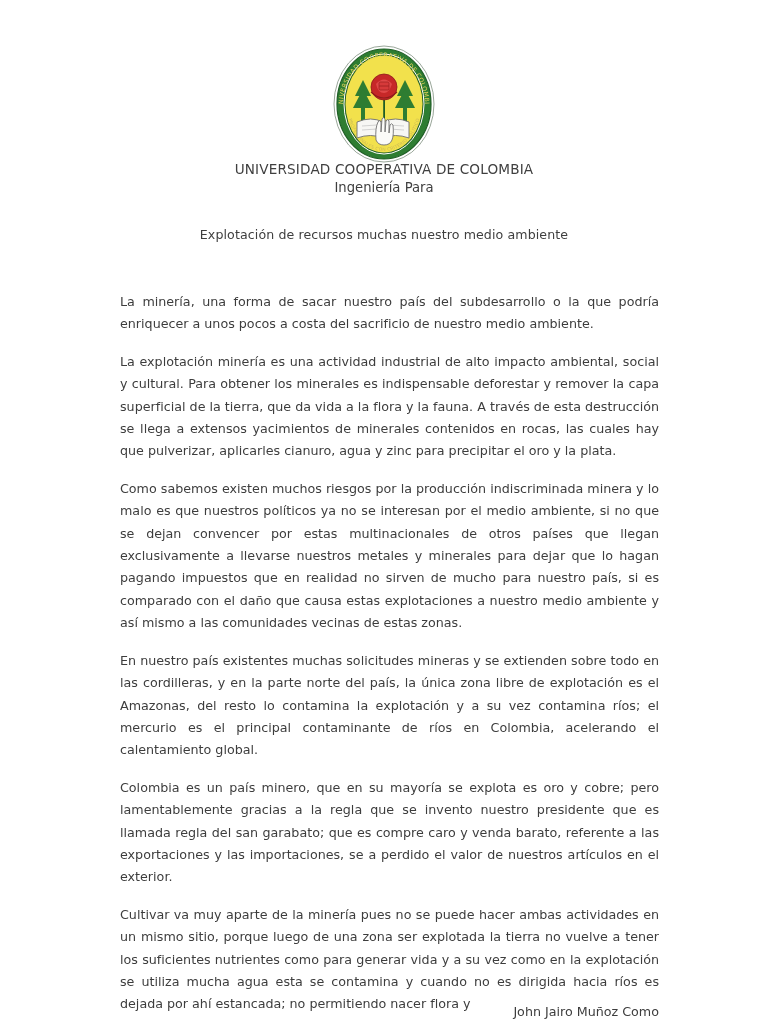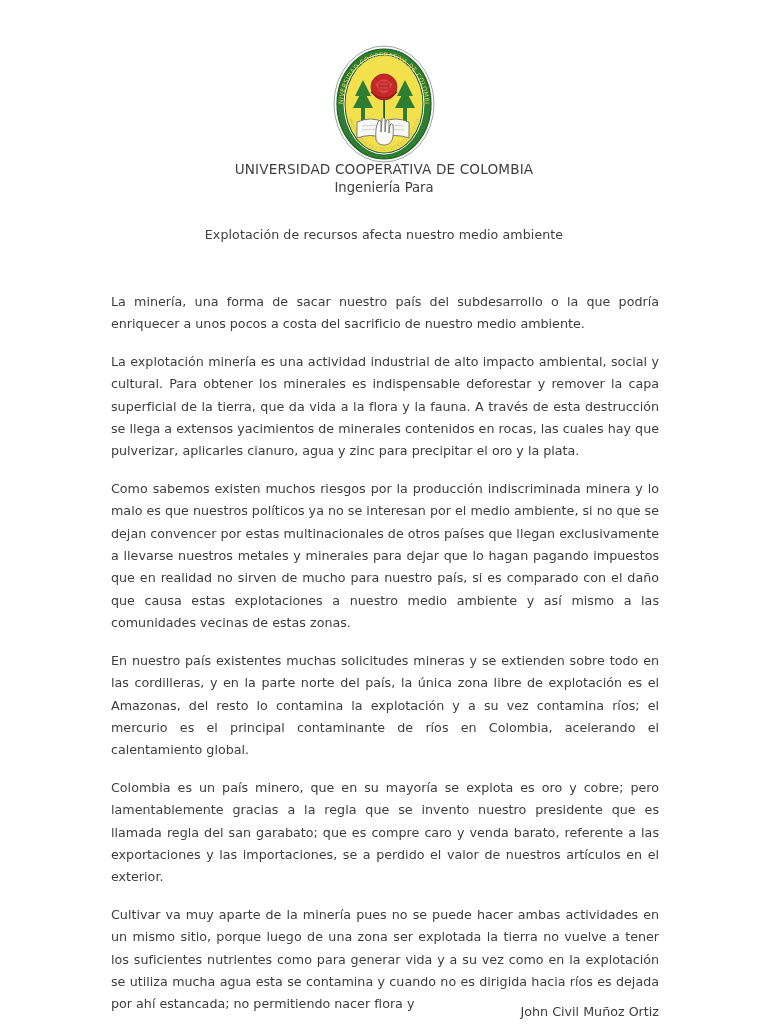--- a/index.html
+++ b/index.html
@@ -81,21 +81,21 @@
     left: 111px;
     top: 291px;
     width: 548px;
   }
   .para {
     text-align: justify;
     text-justify: inter-word;
     font-size: 12.7px;
     line-height: 22.4px;
     color: #3d3d3d;
-    margin: 0 0 15px 0;
+    margin: 0 0 15px 9px;
     hyphens: none;
   }
   .para:last-of-type {
     margin-bottom: 0;
   }
 
   
   .signature {
     position: absolute;
     left: 111px;
@@ -177,26 +177,26 @@
         </g>
       </g>
     </svg>
   </div>
 
   <div class="header-block">
     <div class="univ-name">UNIVERSIDAD COOPERATIVA DE COLOMBIA</div>
     <div class="program-name">Ingeniería Para</div>
   </div>
 
-  <div class="doc-title">Explotación de recursos afecta nuestro medio ambiente</div>
+  <div class="doc-title">Explotación de recursos muchas nuestro medio ambiente</div>
 
   <div class="body-block">
     <p class="para">La minería, una forma de sacar nuestro país del subdesarrollo o la que podría enriquecer a unos pocos a costa del sacrificio de nuestro medio ambiente.</p>
     <p class="para">La explotación minería es una actividad industrial de alto impacto ambiental, social y cultural. Para obtener los minerales es indispensable deforestar y remover la capa superficial de la tierra, que da vida a la flora y la fauna. A través de esta destrucción se llega a extensos yacimientos de minerales contenidos en rocas, las cuales hay que pulverizar, aplicarles cianuro, agua y zinc para precipitar el oro y la plata.</p>
     <p class="para">Como sabemos existen muchos riesgos por la producción indiscriminada minera y lo malo es que nuestros políticos ya no se interesan por el medio ambiente, si no que se dejan convencer por estas multinacionales de otros países que llegan exclusivamente a llevarse nuestros metales y minerales para dejar que lo hagan pagando impuestos que en realidad no sirven de mucho para nuestro país, si es comparado con el daño que causa estas explotaciones a nuestro medio ambiente y así mismo a las comunidades vecinas de estas zonas.</p>
     <p class="para">En nuestro país existentes muchas solicitudes mineras y se extienden sobre todo en las cordilleras, y en la parte norte del país, la única zona libre de explotación es el Amazonas, del resto lo contamina la explotación y a su vez contamina ríos; el mercurio es el principal contaminante de ríos en Colombia, acelerando el calentamiento global.</p>
     <p class="para">Colombia es un país minero, que en su mayoría se explota es oro y cobre; pero lamentablemente gracias a la regla que se invento nuestro presidente que es llamada regla del san garabato; que es compre caro y venda barato, referente a las exportaciones y las importaciones, se a perdido el valor de nuestros artículos en el exterior.</p>
     <p class="para">Cultivar va muy aparte de la minería pues no se puede hacer ambas actividades en un mismo sitio, porque luego de una zona ser explotada la tierra no vuelve a tener los suficientes nutrientes como para generar vida y a su vez como en la explotación se utiliza mucha agua esta se contamina y cuando no es dirigida hacia ríos es dejada por ahí estancada; no permitiendo nacer flora y</p>
   </div>
 
-  <div class="signature">John Civil Muñoz Ortiz</div>
+  <div class="signature">John Jairo Muñoz Como</div>
 
 </div>
 
 </body></html>

